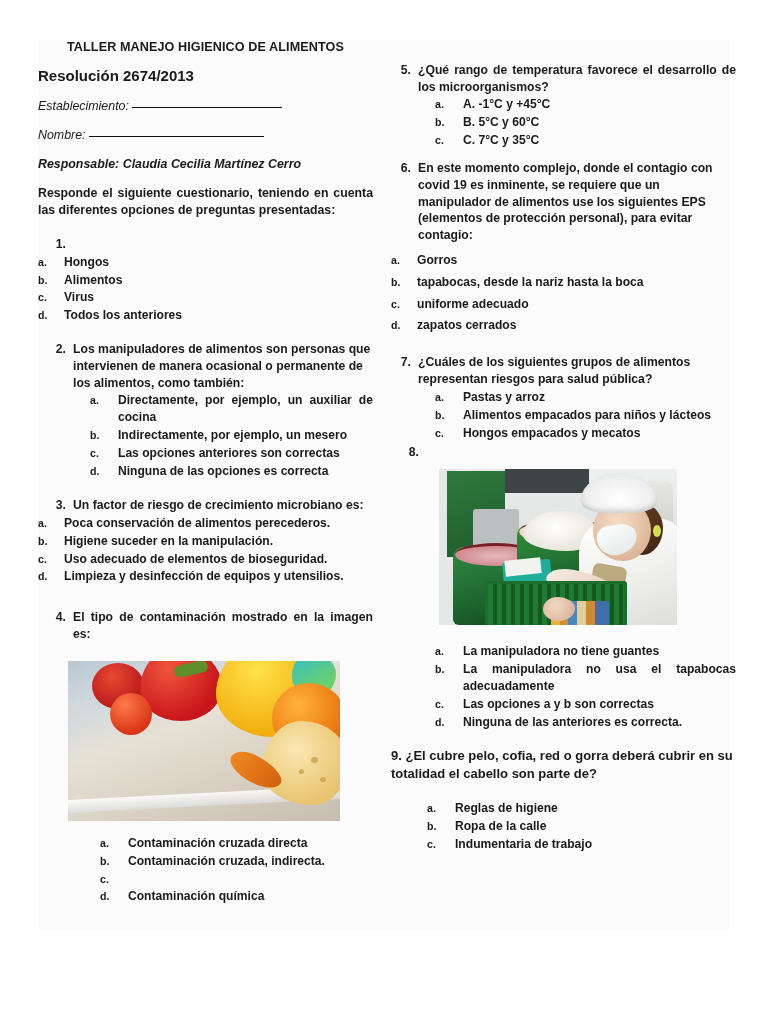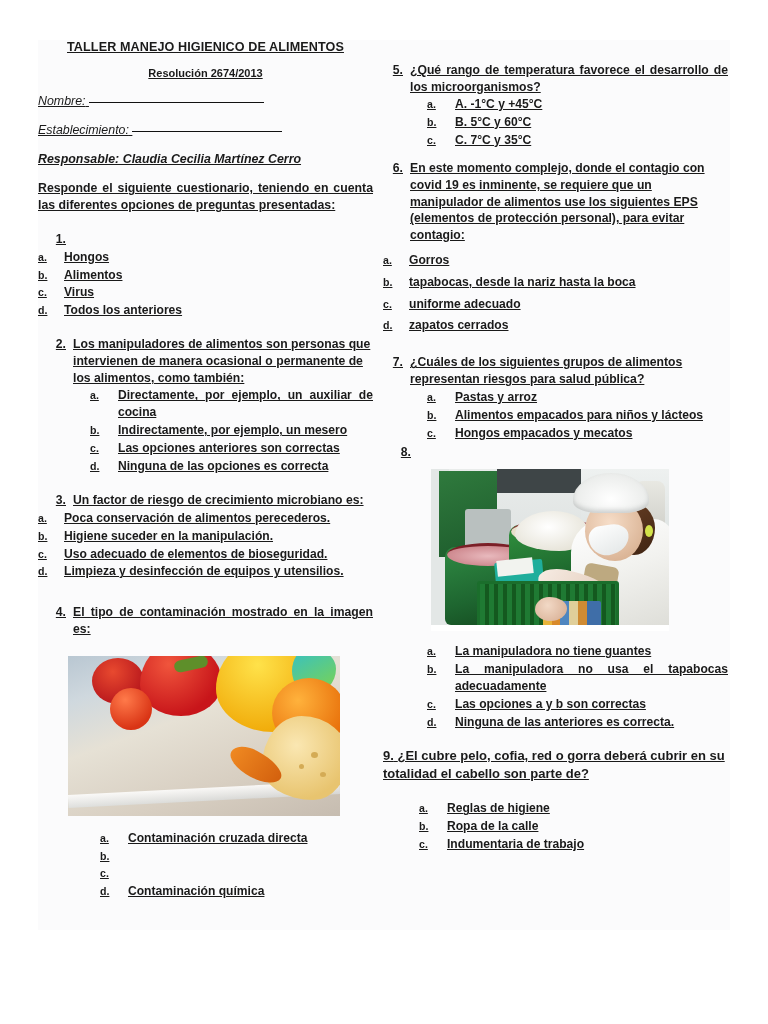--- a/index.html
+++ b/index.html
@@ -30,42 +30,40 @@
   .sheet {
     position: absolute;
     inset: 0;
     z-index: 1;
     padding: 40px 32px 0 38px;
     box-sizing: border-box;
   }
 
   .columns {
     display: flex;
-    gap: 10px;
+    gap: 18px;
     align-items: flex-start;
-    text-decoration: underline;
   }
   .col {
     width: 335px;
     flex: 0 0 335px;
   }
   .col-right { width: 345px; flex: 0 0 345px; }
 
   
   .doc-title {
     text-align: center;
     font-weight: bold;
     font-size: 12.6px;
     letter-spacing: .1px;
     margin: 0 0 13px 0;
   }
   .doc-subtitle {
-    text-align: center;
     font-weight: bold;
-    font-size: 11px;
+    font-size: 15px;
     margin: 0 0 15px 0;
   }
   .field-line {
     font-style: italic;
     font-size: 12.4px;
     margin: 0 0 15px 0;
     white-space: nowrap;
   }
   .field-line .rule {
     display: inline-block;
@@ -386,27 +384,27 @@
 <div class="sheet">
 
   <div class="columns">
 
     <div class="col col-left">
 
       <div class="doc-title">TALLER MANEJO HIGIENICO DE ALIMENTOS</div>
       <div class="doc-subtitle">Resolución 2674/2013</div>
 
       <div class="field-line">
+        <span>Establecimiento:</span>
+        <span class="rule rule-est"></span>
+      </div>
+
+      <div class="field-line">
         <span>Nombre:</span>
         <span class="rule rule-nom"></span>
-      </div>
-
-      <div class="field-line">
-        <span>Establecimiento:</span>
-        <span class="rule rule-est"></span>
       </div>
 
       <div class="responsable">Responsable: Claudia Cecilia Martínez Cerro</div>
       <div class="intro just">Responde el siguiente cuestionario, teniendo en cuenta las diferentes opciones de preguntas presentadas:</div>
 
       <div class="q ind-28">
         <div class="q-row">
           <span class="q-num">1.</span>
         </div>
         <div class="opts opts-l0">
@@ -513,20 +511,21 @@
 
       </div>
 
       <div class="opts opts-l62">
         <div class="opt">
           <span class="opt-letter">a.</span>
           <span class="opt-text">Contaminación cruzada directa</span>
         </div>
         <div class="opt">
           <span class="opt-letter">b.</span>
+          <span class="opt-text">Contaminación cruzada, indirecta.</span>
         </div>
         <div class="opt">
           <span class="opt-letter">c.</span>
         </div>
         <div class="opt">
           <span class="opt-letter">d.</span>
           <span class="opt-text">Contaminación química</span>
         </div>
       </div>
 

